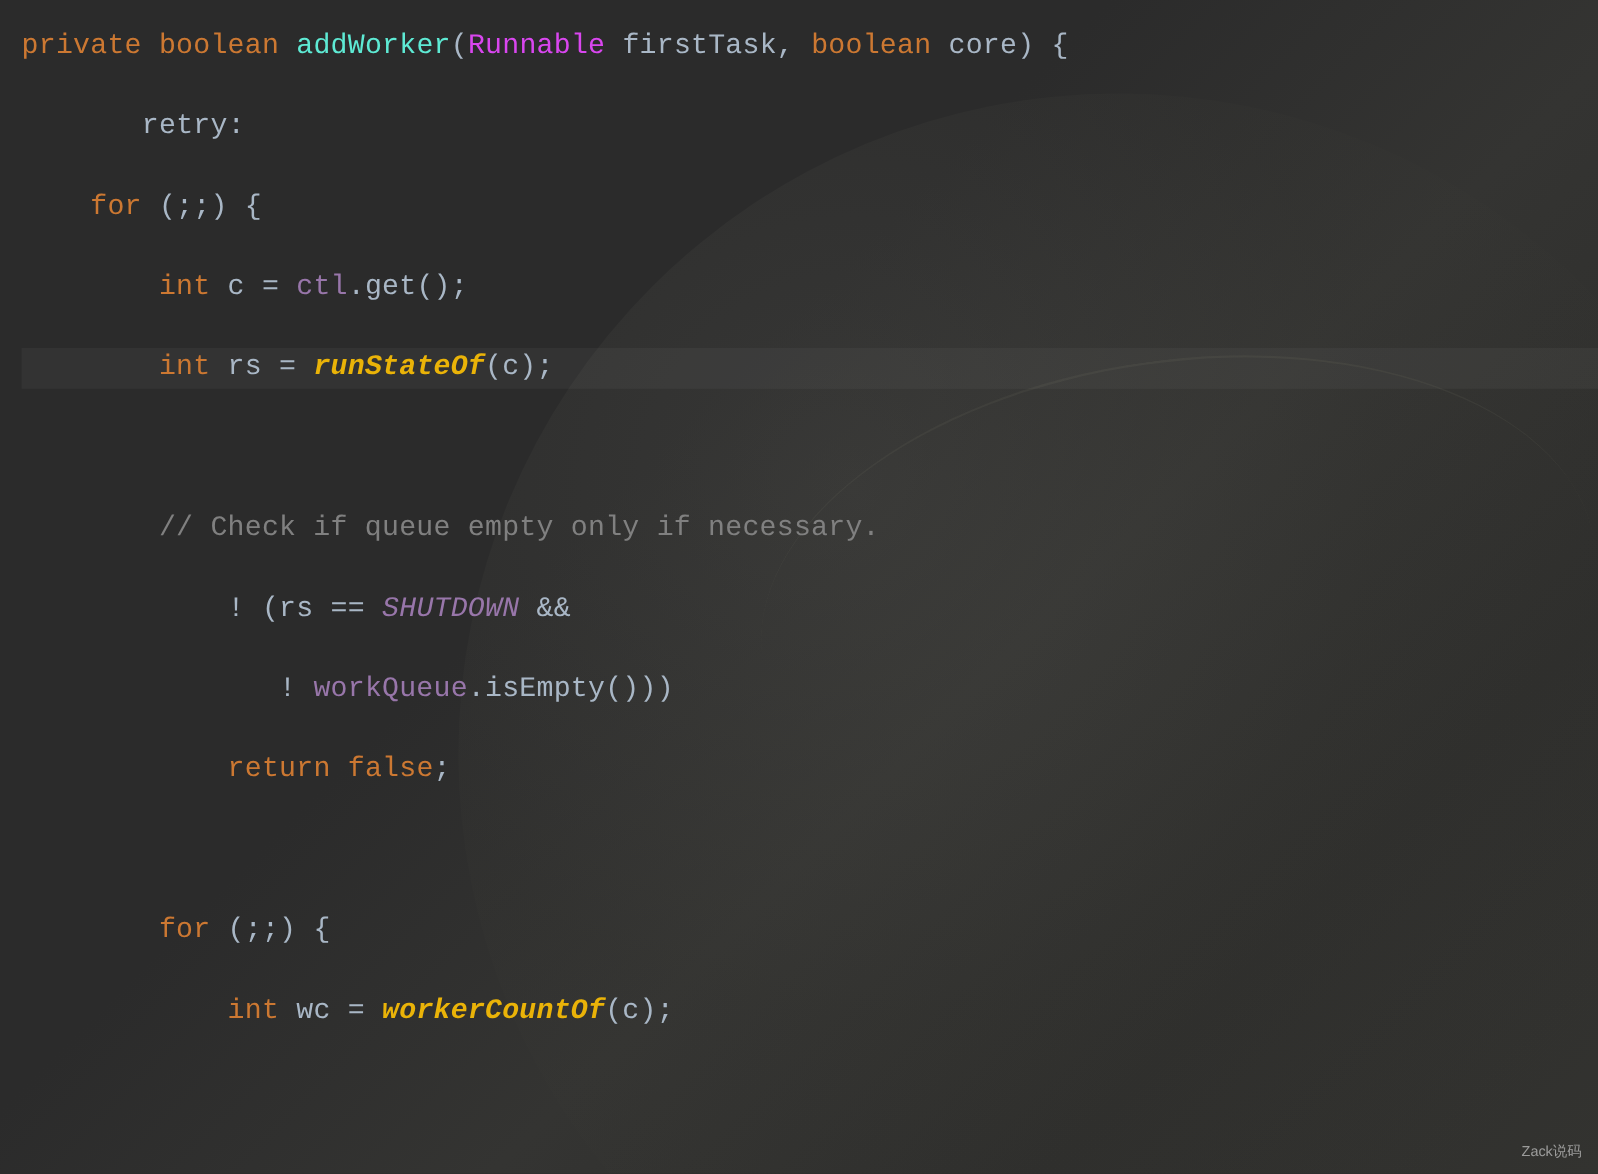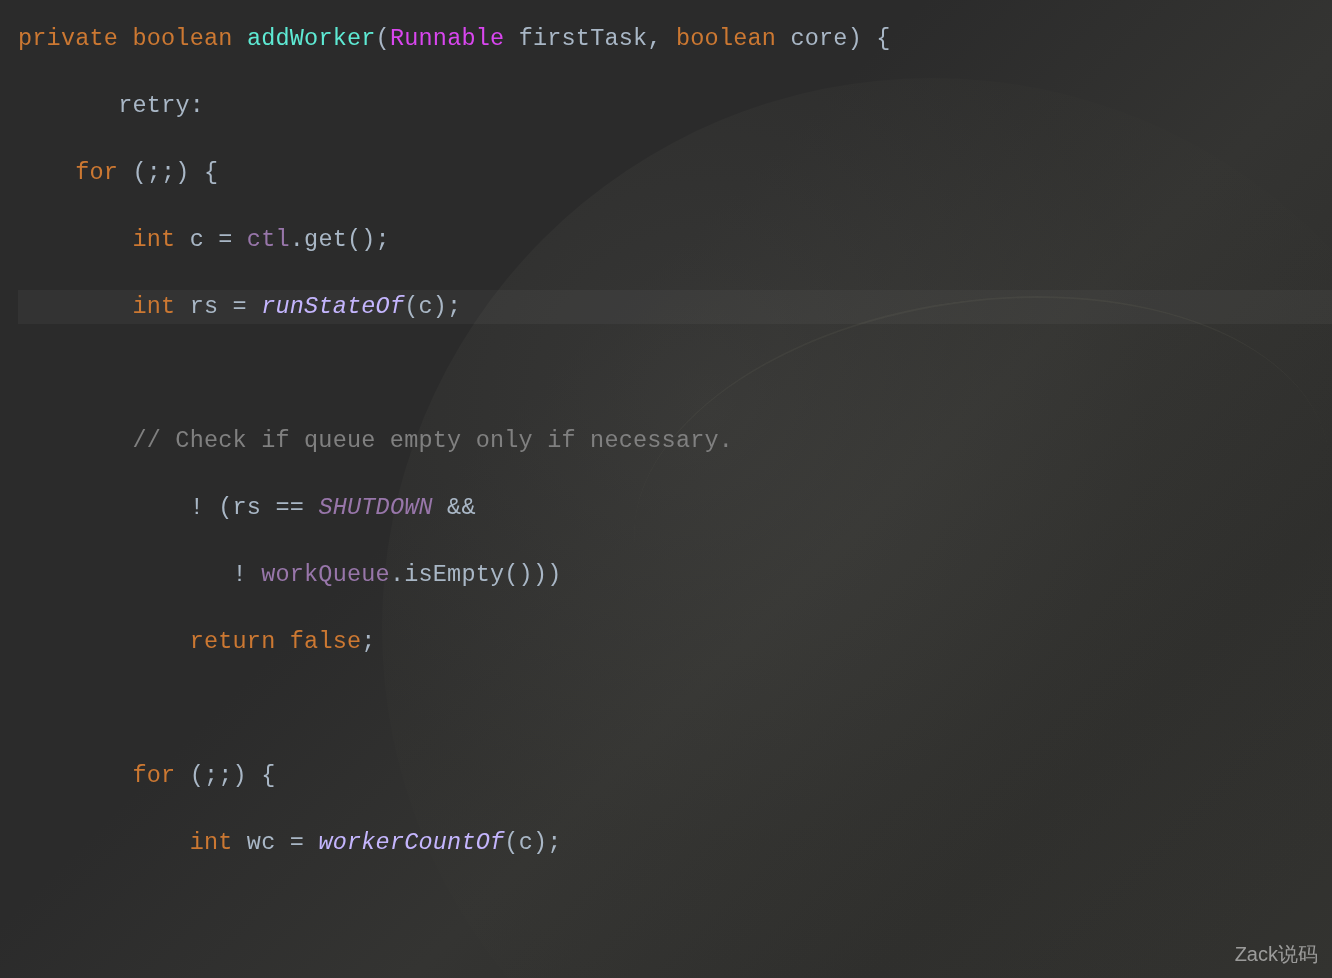--- a/index.html
+++ b/index.html
@@ -45,31 +45,31 @@
     color: #a9b7c6;
     white-space: pre;
     letter-spacing: 0.2px;
   }
   .line { display: block; }
   .line.hl { background: rgba(255,255,255,0.04); }
   .kw { color: #cc7832; }         
   .methoddef { color: #5eead4; }  
   .type { color: #d946ef; }
   .field { color: #9876aa; }      
-  .method { color: #c4b5fd; font-style: italic; } 
+  .method { color: #eab308; font-style: italic; font-weight: bold; } 
   .const { color: #9876aa; font-style: italic; }  
   .nullkw { color: #cc7832; }
   .comment { color: #808080; }
   .label { color: #a9b7c6; margin-left: 43px; }
   .watermark {
     position: absolute;
     right: 14px;
     bottom: 10px;
     font-family: "PingFang SC", "Microsoft YaHei", sans-serif;
-    font-size: 20px;
+    font-size: 12px;
     color: rgba(200,200,200,0.7);
     pointer-events: none;
   }
 </style>
 </head>
 <body>
 
 <div class="bg-art"></div>
 <div class="bg-line"></div>
 

